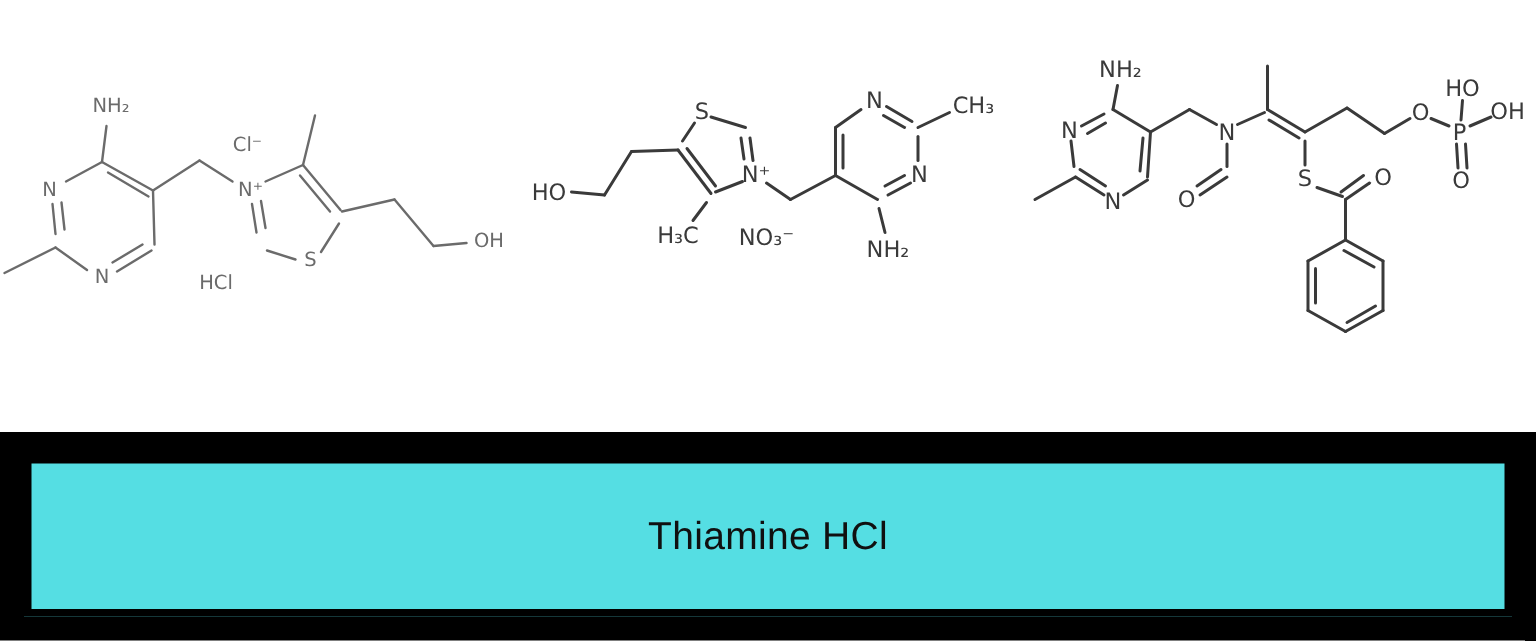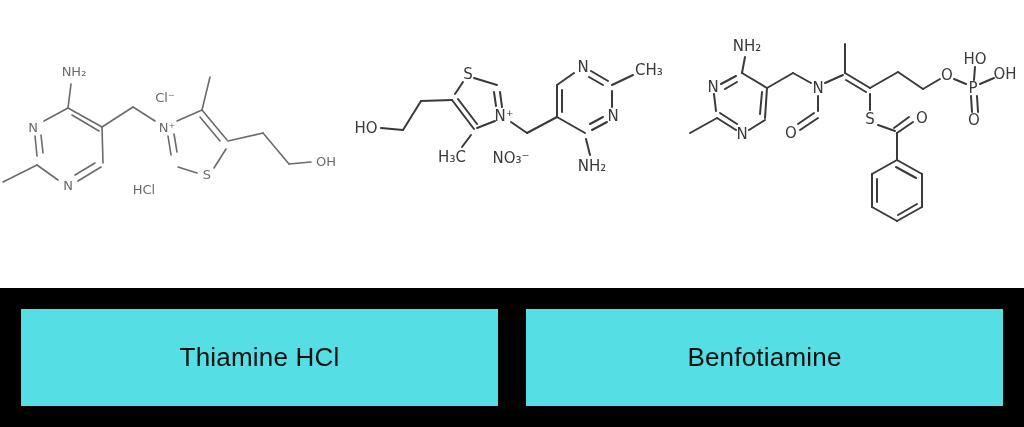--- a/index.html
+++ b/index.html
@@ -189,17 +189,14 @@
       <text x="975" y="59">HO</text>
       <text x="1005" y="74">OH</text>
       <text x="974" y="120">O</text>
     </g>
   </svg>
 
   <div class="cards">
     <div class="card">
       <span>Thiamine HCl</span>
     </div>
-    <div class="card">
-      <span>Benfotiamine</span>
-    </div>
   </div>
 </div>
 
 </body></html>

